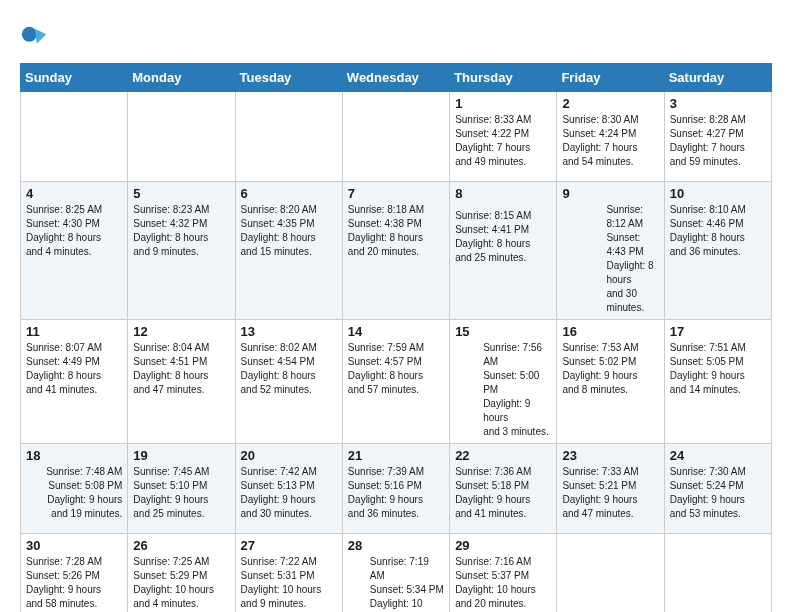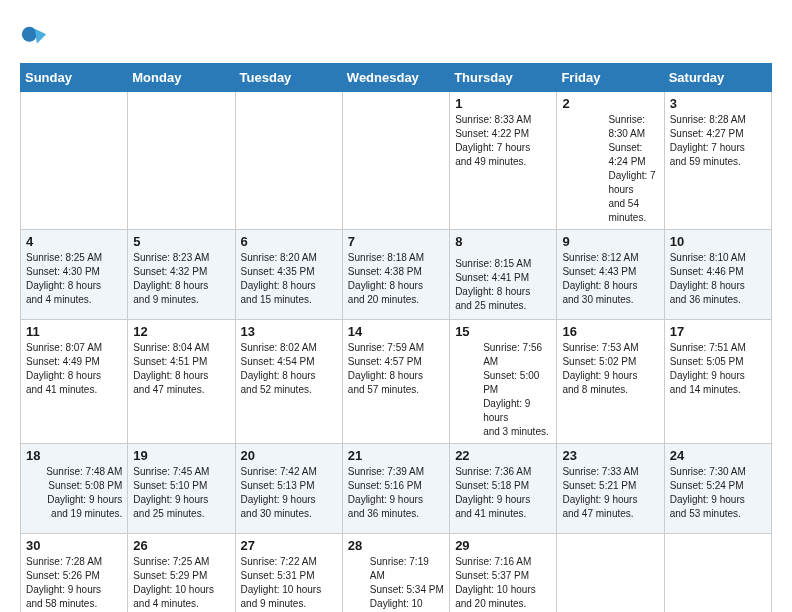--- a/index.html
+++ b/index.html
@@ -128,21 +128,21 @@
         <td></td>
         <td>
           <span class="day-number">1</span>
           <div class="day-info" style="white-space: pre-line;">Sunrise: 8:33 AM
 Sunset: 4:22 PM
 Daylight: 7 hours
 and 49 minutes.</div>
         </td>
         <td>
           <span class="day-number">2</span>
-          <div class="day-info" style="white-space: pre-line; margin-left: 46px;">Sunrise: 8:30 AM
+          <div class="day-info" style="white-space: pre-line;">Sunrise: 8:30 AM
 Sunset: 4:24 PM
 Daylight: 7 hours
 and 54 minutes.</div>
         </td>
         <td>
           <span class="day-number">3</span>
           <div class="day-info" style="white-space: pre-line;">Sunrise: 8:28 AM
 Sunset: 4:27 PM
 Daylight: 7 hours
 and 59 minutes.</div>
@@ -179,21 +179,21 @@
         </td>
         <td>
           <span class="day-number">8</span>
           <div class="day-info" style="white-space: pre-line; margin-top: 8px;">Sunrise: 8:15 AM
 Sunset: 4:41 PM
 Daylight: 8 hours
 and 25 minutes.</div>
         </td>
         <td>
           <span class="day-number">9</span>
-          <div class="day-info" style="white-space: pre-line;">Sunrise: 8:12 AM
+          <div class="day-info" style="white-space: pre-line; margin-left: 44px;">Sunrise: 8:12 AM
 Sunset: 4:43 PM
 Daylight: 8 hours
 and 30 minutes.</div>
         </td>
         <td>
           <span class="day-number">10</span>
           <div class="day-info" style="white-space: pre-line;">Sunrise: 8:10 AM
 Sunset: 4:46 PM
 Daylight: 8 hours
 and 36 minutes.</div>

